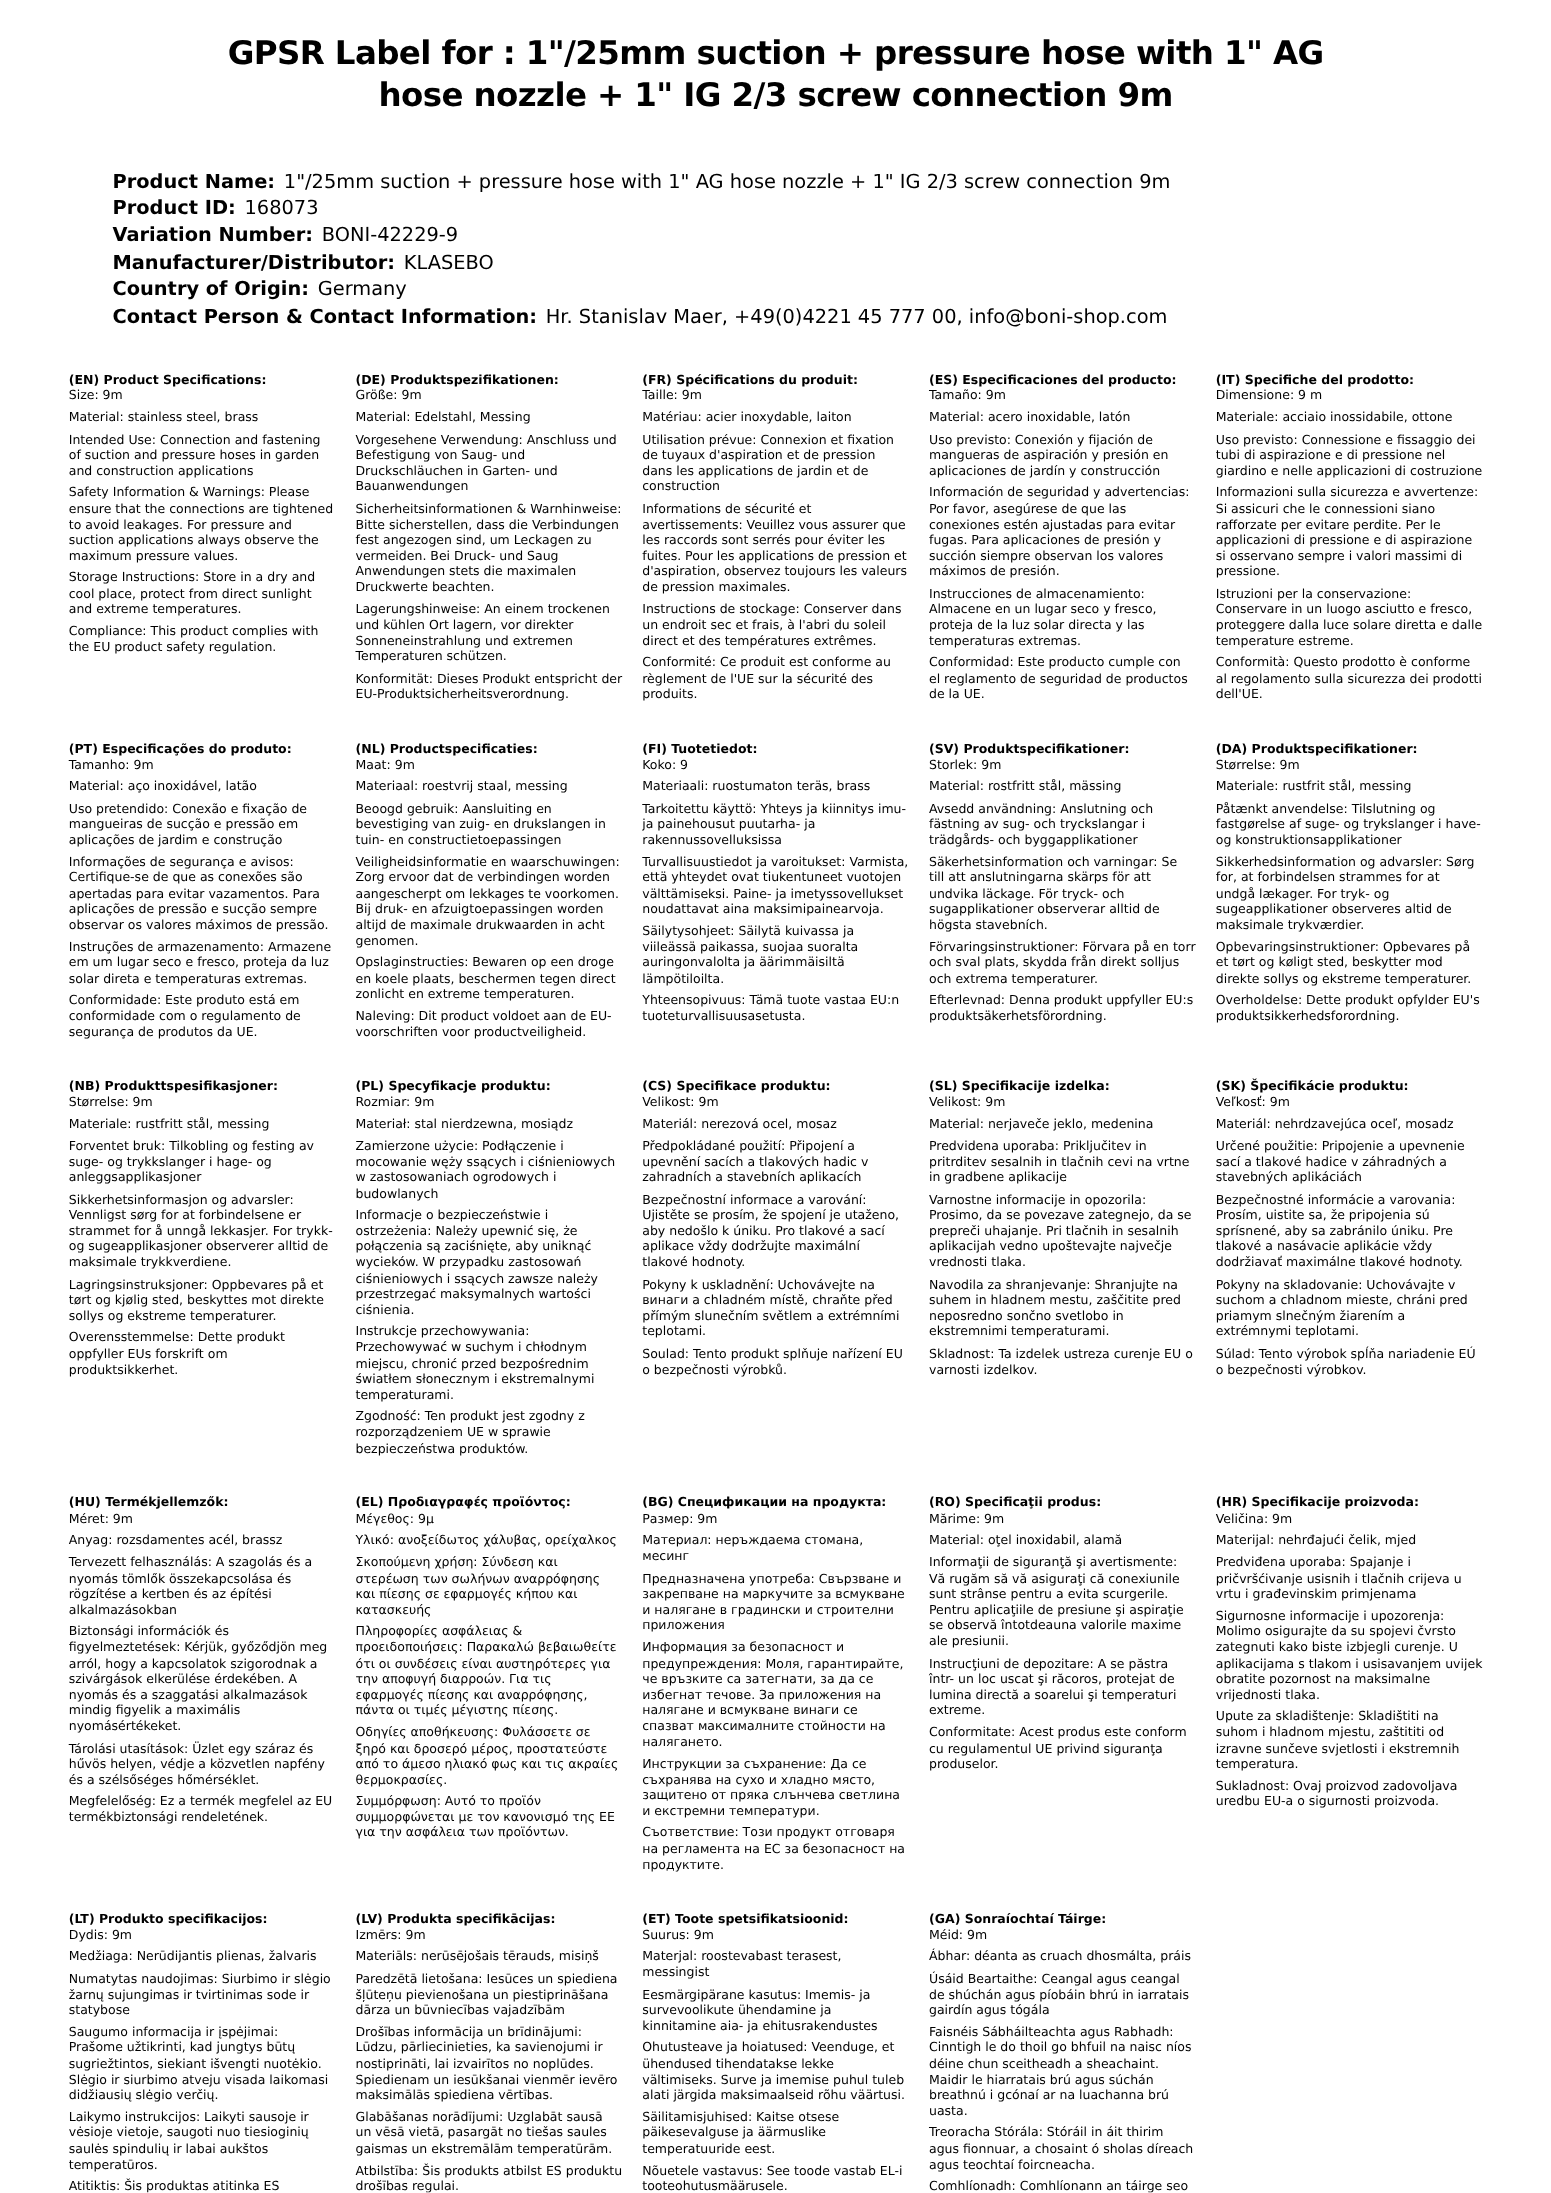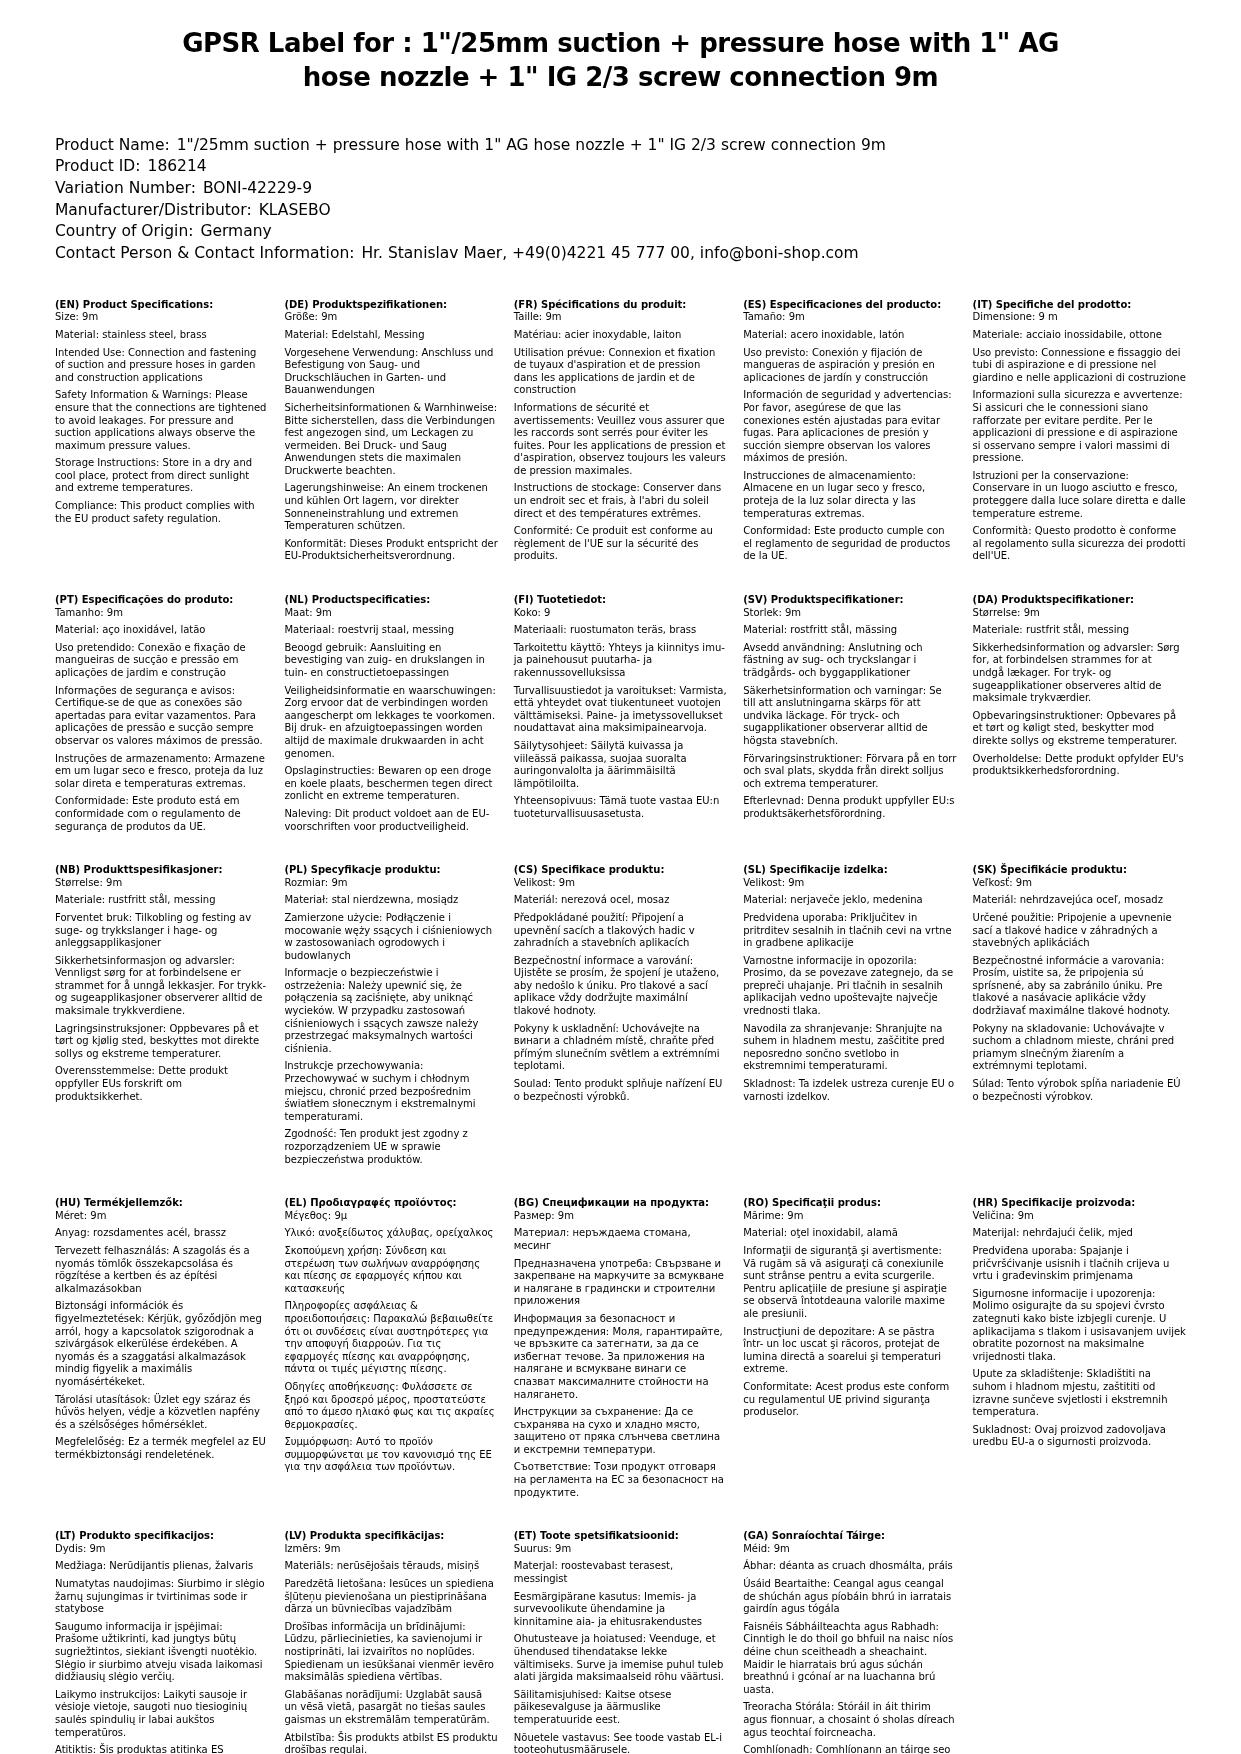--- a/index.html
+++ b/index.html
@@ -6,41 +6,41 @@
   body{
     width:1241px;height:1754px;background:#ffffff;color:#000;
     font-family:"DejaVu Sans",sans-serif;position:relative;overflow:hidden;
   }
   .title{
     margin:26px auto 0;width:950px;text-align:center;
     font-size:26px;font-weight:bold;line-height:1.32;letter-spacing:-0.5px;
   }
   .product-info{margin:40px 0 0 55px;font-size:15.5px;line-height:1.4;}
   .pi-row{white-space:nowrap;}
-  .pi-label{font-weight:normal;}
+  .pi-label{font-weight:bold;margin-left:35px;}
   .pi-value{margin-left:7px;}
   .spec-grid{
     margin:34px 55px 0 55px;
     display:grid;grid-template-columns:repeat(5,1fr);
     column-gap:16px;row-gap:26px;
     font-size:10px;line-height:1.26;
   }
   .spec-heading{font-weight:bold;margin:0;}
   .spec-block p{margin:0 0 5px 0;}
   .barcode{margin:30px 0 0 430px;width:336px;}
   svg{display:block;}
 </style>
 </head>
 <body>
 
 <div class="title">GPSR Label for : 1"/25mm suction + pressure hose with 1" AG hose nozzle + 1" IG 2/3 screw connection 9m</div>
 
 <div class="product-info">
     <div class="pi-row"><span class="pi-label">Product Name:</span><span class="pi-value">1"/25mm suction + pressure hose with 1" AG hose nozzle + 1" IG 2/3 screw connection 9m</span></div>
-    <div class="pi-row"><span class="pi-label">Product ID:</span><span class="pi-value">186214</span></div>
+    <div class="pi-row"><span class="pi-label">Product ID:</span><span class="pi-value">168073</span></div>
     <div class="pi-row"><span class="pi-label">Variation Number:</span><span class="pi-value">BONI-42229-9</span></div>
     <div class="pi-row"><span class="pi-label">Manufacturer/Distributor:</span><span class="pi-value">KLASEBO</span></div>
     <div class="pi-row"><span class="pi-label">Country of Origin:</span><span class="pi-value">Germany</span></div>
     <div class="pi-row"><span class="pi-label">Contact Person &amp; Contact Information:</span><span class="pi-value">Hr. Stanislav Maer, +49(0)4221 45 777 00, info@boni-shop.com</span></div>
   </div>
 
 <div class="spec-grid">
     <div class="spec-block">
       <div class="spec-heading">(EN) Product Specifications:</div>
       <p>Size: 9m</p>
@@ -119,20 +119,21 @@
       <p>Material: rostfritt stål, mässing</p>
       <p>Avsedd användning: Anslutning och fästning av sug- och tryckslangar i trädgårds- och byggapplikationer</p>
       <p>Säkerhetsinformation och varningar: Se till att anslutningarna skärps för att undvika läckage. För tryck- och sugapplikationer observerar alltid de högsta stavebních.</p>
       <p>Förvaringsinstruktioner: Förvara på en torr och sval plats, skydda från direkt solljus och extrema temperaturer.</p>
       <p>Efterlevnad: Denna produkt uppfyller EU:s produktsäkerhetsförordning.</p>
     </div>
     <div class="spec-block">
       <div class="spec-heading">(DA) Produktspecifikationer:</div>
       <p>Størrelse: 9m</p>
       <p>Materiale: rustfrit stål, messing</p>
+      <p>Påtænkt anvendelse: Tilslutning og fastgørelse af suge- og trykslanger i have- og konstruktionsapplikationer</p>
       <p>Sikkerhedsinformation og advarsler: Sørg for, at forbindelsen strammes for at undgå lækager. For tryk- og sugeapplikationer observeres altid de maksimale trykværdier.</p>
       <p>Opbevaringsinstruktioner: Opbevares på et tørt og køligt sted, beskytter mod direkte sollys og ekstreme temperaturer.</p>
       <p>Overholdelse: Dette produkt opfylder EU's produktsikkerhedsforordning.</p>
     </div>
     <div class="spec-block">
       <div class="spec-heading">(NB) Produkttspesifikasjoner:</div>
       <p>Størrelse: 9m</p>
       <p>Materiale: rustfritt stål, messing</p>
       <p>Forventet bruk: Tilkobling og festing av suge- og trykkslanger i hage- og anleggsapplikasjoner</p>
       <p>Sikkerhetsinformasjon og advarsler: Vennligst sørg for at forbindelsene er strammet for å unngå lekkasjer. For trykk- og sugeapplikasjoner observerer alltid de maksimale trykkverdiene.</p>

